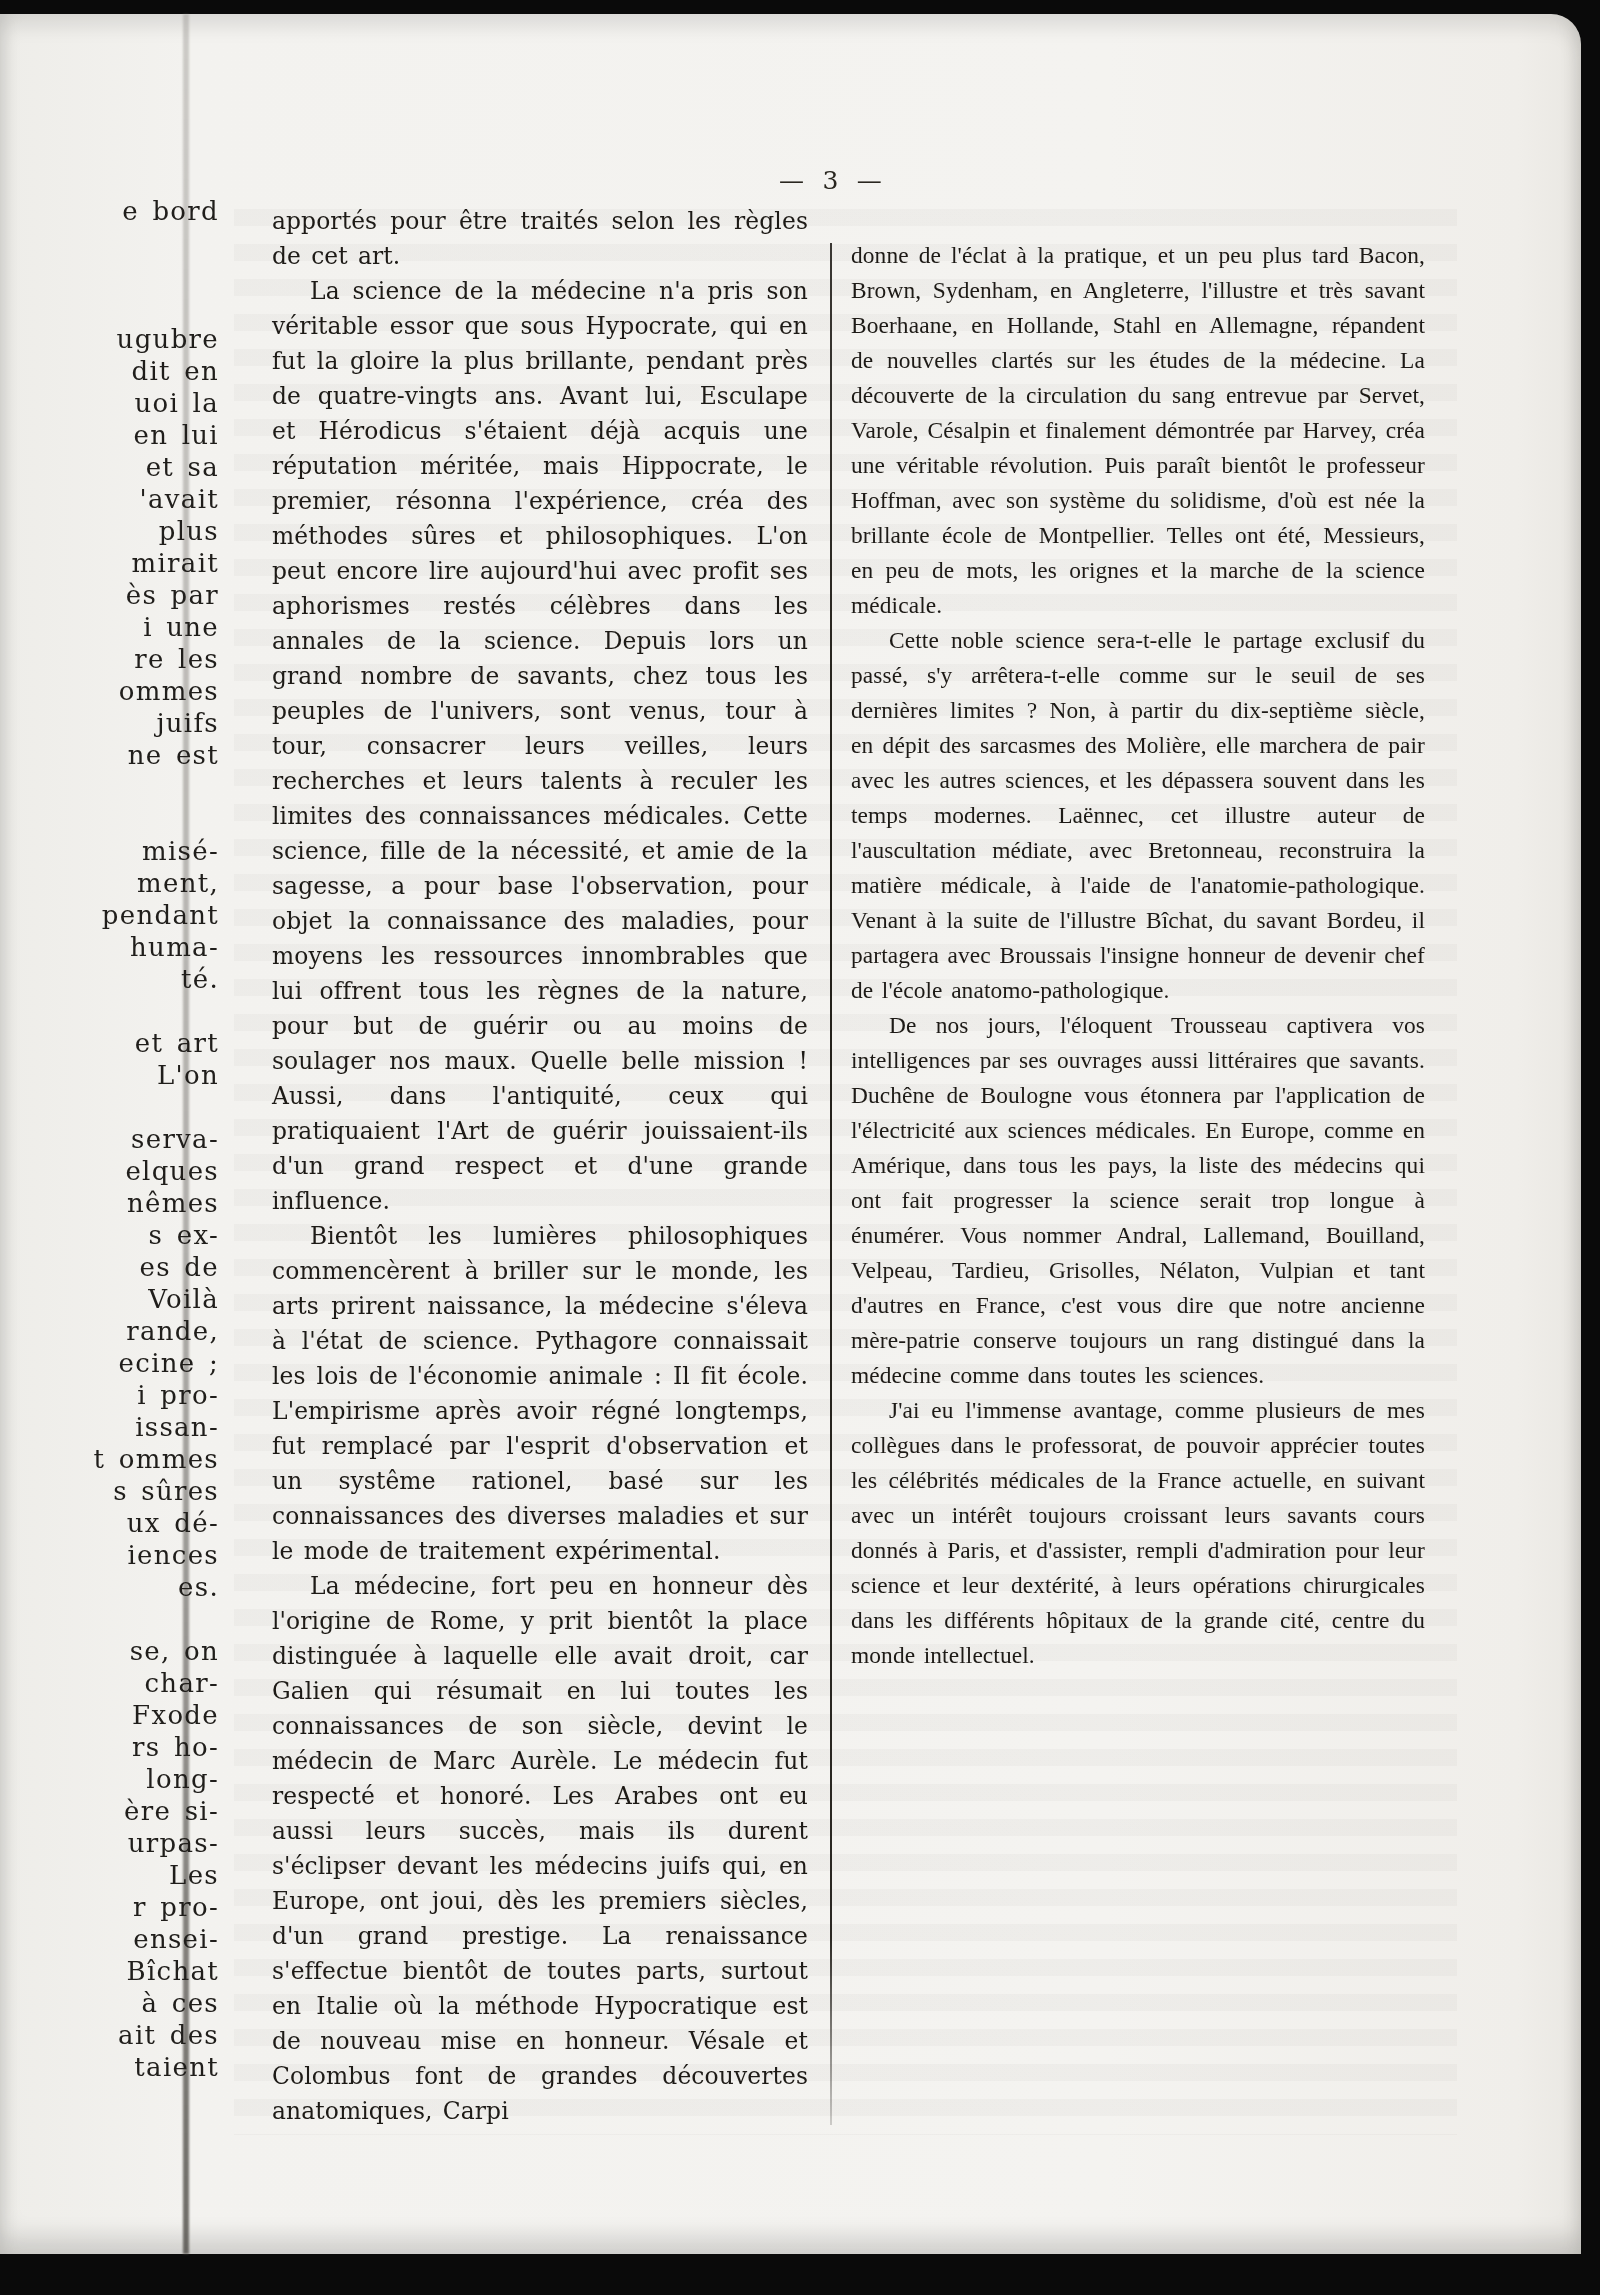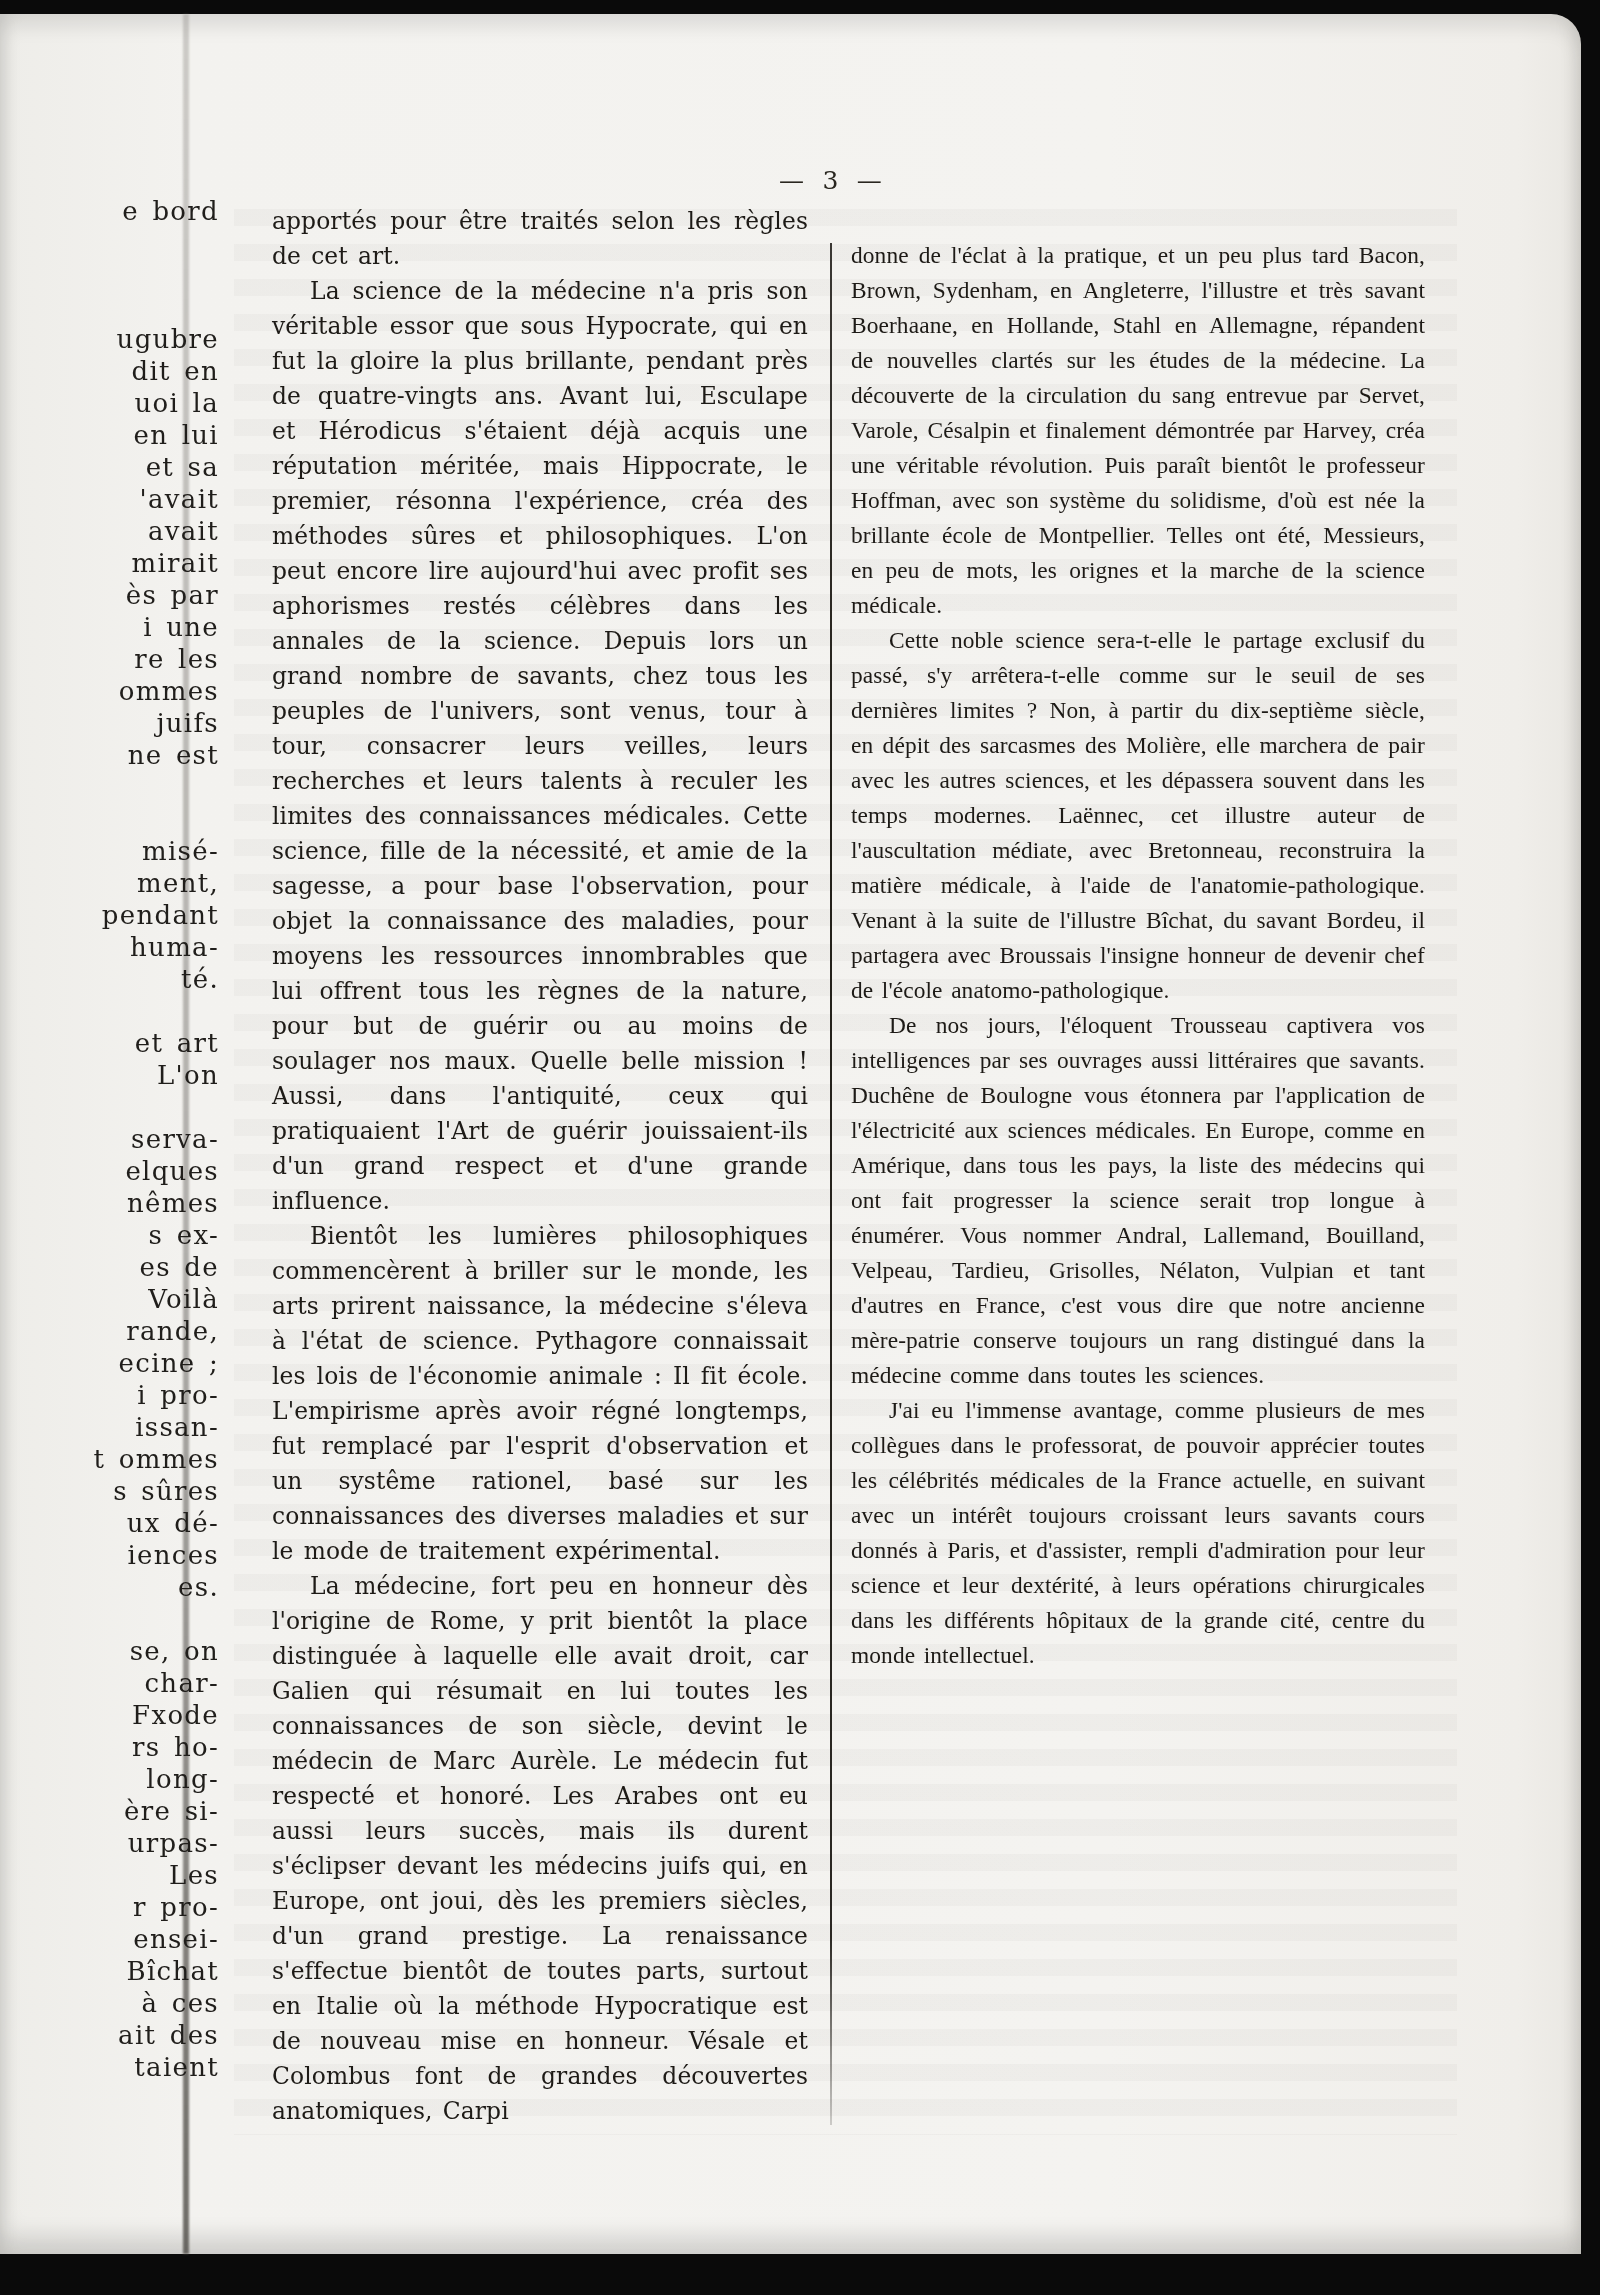--- a/index.html
+++ b/index.html
@@ -61,21 +61,21 @@
         <div class="frag-line">e bord</div>
         <div class="frag-line">&nbsp;</div>
         <div class="frag-line">&nbsp;</div>
         <div class="frag-line">&nbsp;</div>
         <div class="frag-line">ugubre</div>
         <div class="frag-line">dit en</div>
         <div class="frag-line">uoi la</div>
         <div class="frag-line">en lui</div>
         <div class="frag-line">et sa</div>
         <div class="frag-line">'avait</div>
-        <div class="frag-line">avait</div>
+        <div class="frag-line">plus</div>
         <div class="frag-line">mirait</div>
         <div class="frag-line">ès par</div>
         <div class="frag-line">i une</div>
         <div class="frag-line">re les</div>
         <div class="frag-line">ommes</div>
         <div class="frag-line">juifs</div>
         <div class="frag-line">ne est</div>
         <div class="frag-line">&nbsp;</div>
         <div class="frag-line">&nbsp;</div>
         <div class="frag-line">misé-</div>

